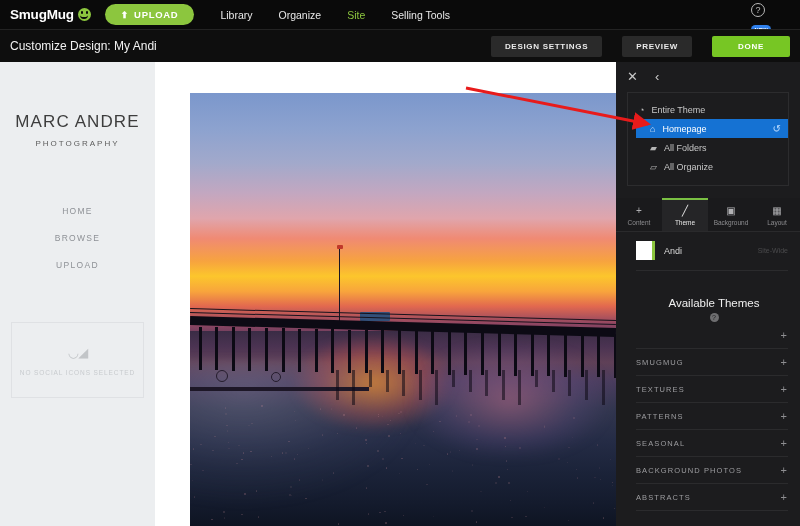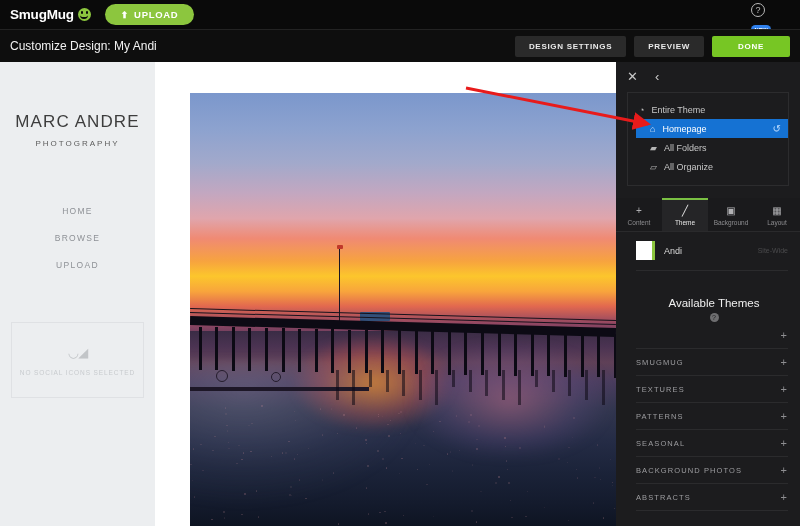--- a/index.html
+++ b/index.html
@@ -82,21 +82,21 @@
 
   
   .subheader {
     position: absolute; top: 29px; left: 0;
     width: 800px; height: 33px;
     background: #0e0e0e;
     border-top: 1px solid #232323;
     display: flex; align-items: center; padding: 0 10px;
   }
   .page-title { color: #f2f2f2; font-size: 12px; }
-  .subheader-actions { margin-left: auto; display: flex; align-items: flex-start; gap: 8px; }
+  .subheader-actions { margin-left: auto; display: flex; align-items: flex-start; gap: 20px; }
   .btn-dark {
     background: #2a2a2a; color: #e9e9e9; border: none; cursor: pointer;
     height: 21px; padding: 0 14px; border-radius: 2px;
     font-size: 8px; font-weight: bold; letter-spacing: 0.7px;
   }
   .btn-green {
     background: #77c624; color: #fff; border: none; cursor: pointer;
     height: 21px; padding: 0 26px; border-radius: 2px;
     font-size: 8px; font-weight: bold; letter-spacing: 0.7px;
   }
@@ -331,20 +331,26 @@
     <div class="brand">
       <span>SmugMug</span>
       <span class="brand-smile">
           <span></span>
         </span>
     </div>
     <button class="upload-btn">
       <span class="upload-ico">⬆</span>
       <span>UPLOAD</span>
     </button>
+    <div class="navlinks">
+      <a class="navlink">Library</a>
+      <a class="navlink">Organize</a>
+      <a class="navlink active">Site</a>
+      <a class="navlink">Selling Tools</a>
+    </div>
     <div class="nav-right">
       <span class="days-left">14 DAYS LEFT</span>
       <div class="help-ico">?</div>
       <div class="avatar-wrap">
         <span class="avatar-glyph">☻</span>
         <span class="new-badge">NEW</span>
       </div>
     </div>
   </div>
 

